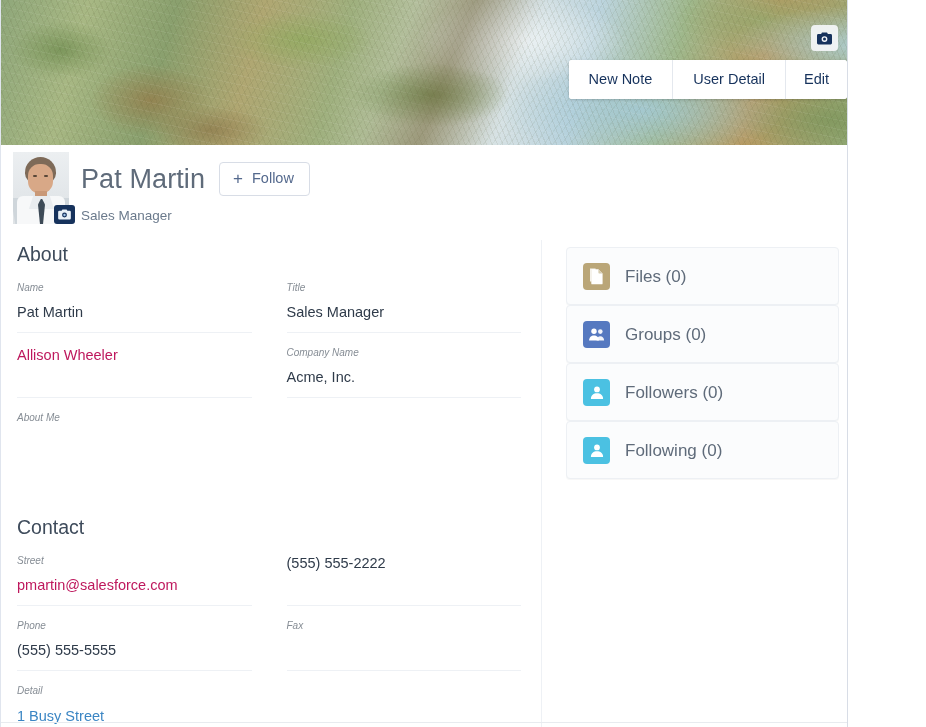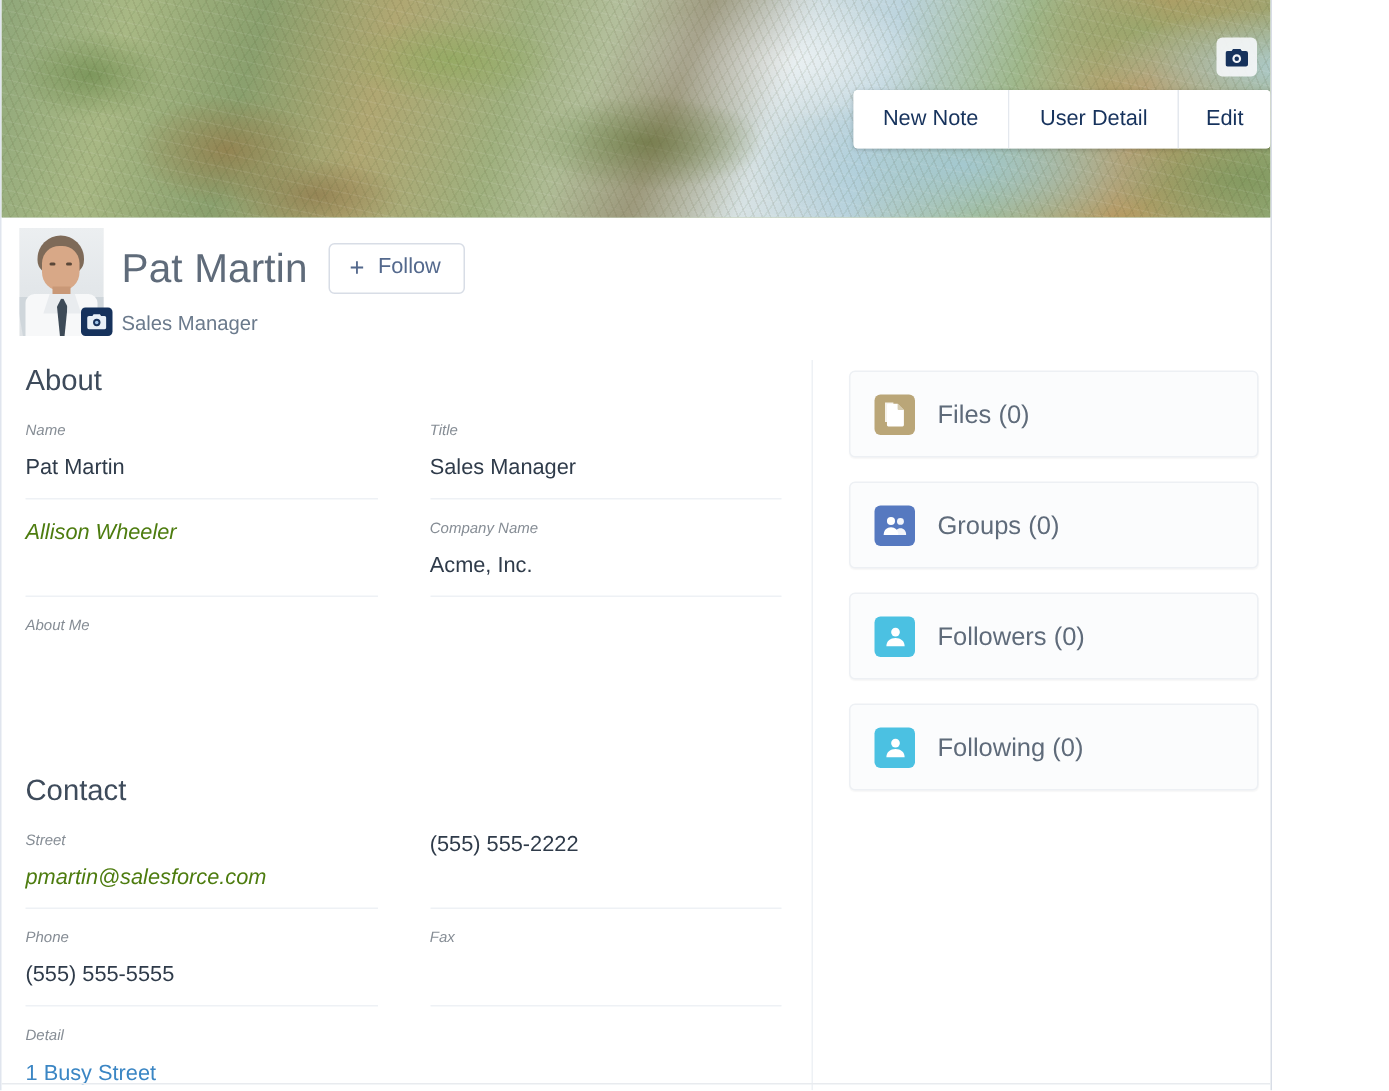--- a/index.html
+++ b/index.html
@@ -258,34 +258,32 @@
     margin-bottom: 6px;
     line-height: 16px;
     font-style: italic;
   }
   .field-value {
     font-size: 14.5px;
     color: #2f3b4a;
     line-height: 20px;
   }
   .field-value.link {
-    color: #4d7c0f;
-    font-style: italic;
+    color: #be185d;
   }
   .field-value.empty { min-height: 20px; }
   .addr-line { font-size: 14.5px; color: #3b86c4; line-height: 22px; }
 
   
   .card {
     display: flex;
     align-items: center;
     gap: 15px;
     height: 58px;
     padding: 0 16px;
-    margin-bottom: 16px;
     background: #fbfcfd;
     border: 1px solid #edf0f4;
     border-radius: 4px;
     box-shadow: 0 1px 1px rgba(0,0,0,0.035);
     cursor: pointer;
   }
   .card-icon {
     width: 27px;
     height: 27px;
     border-radius: 4px;

